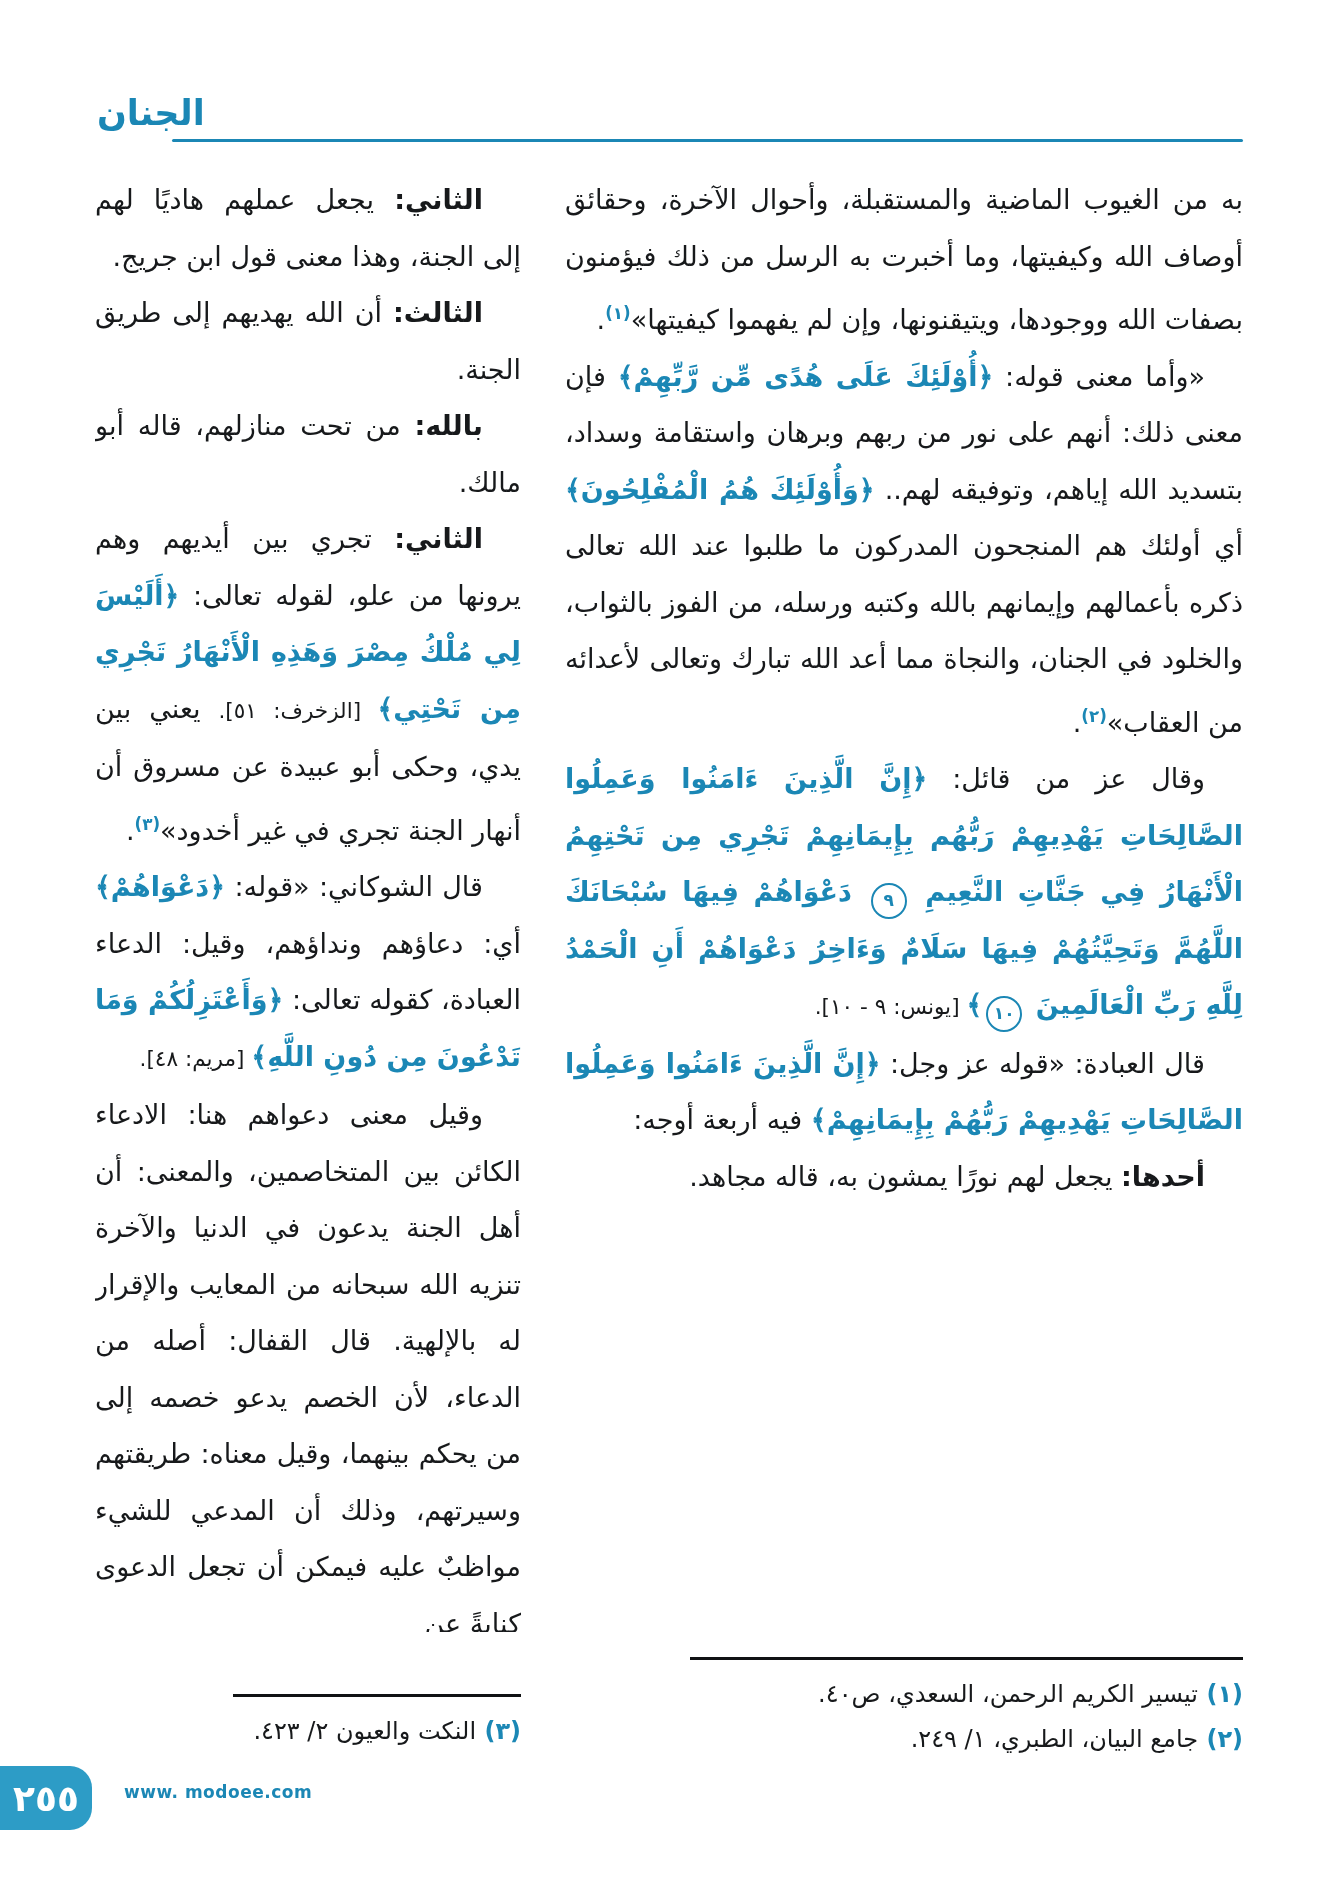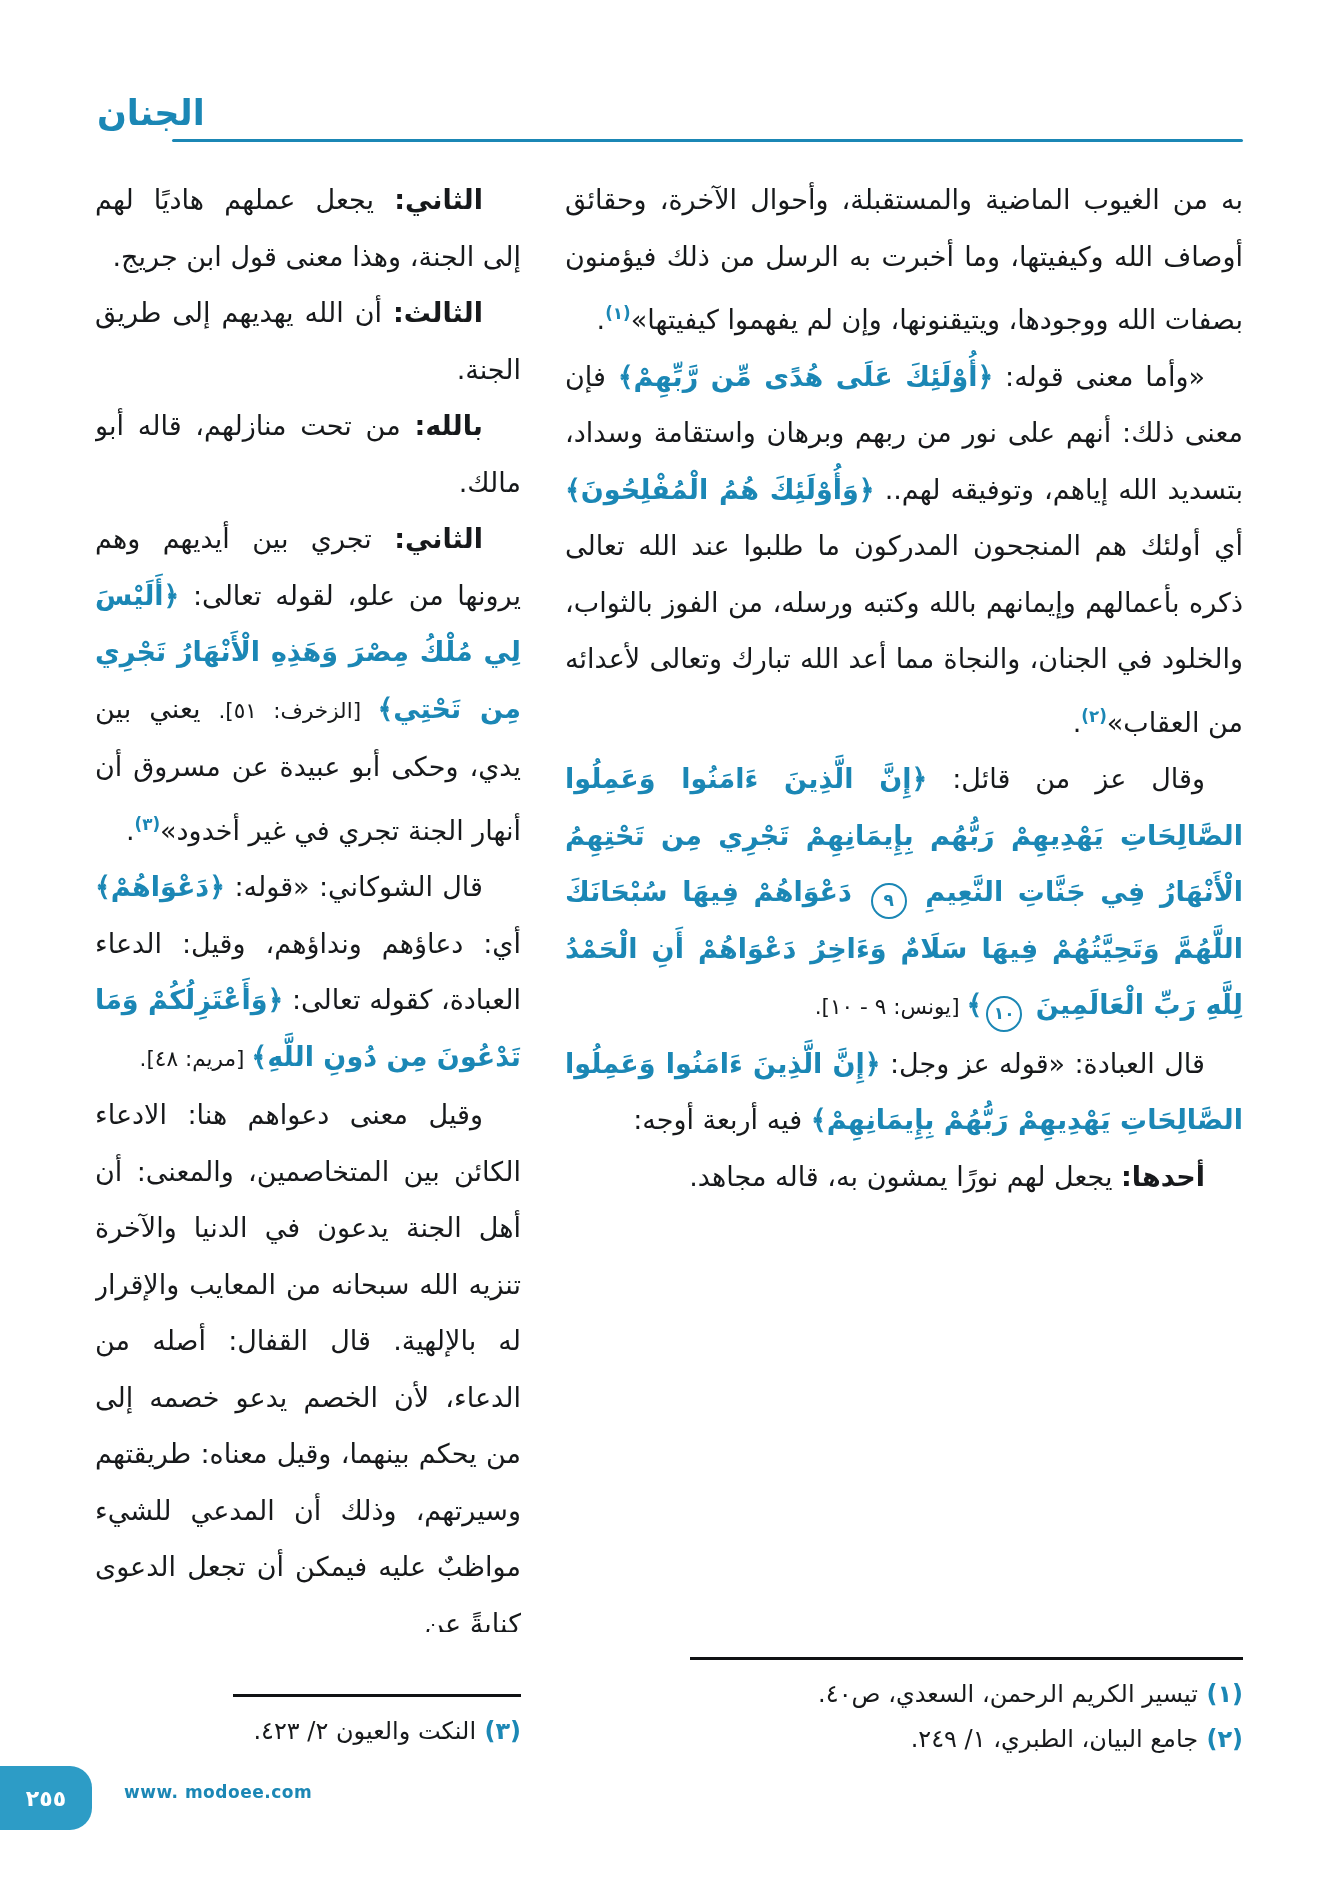--- a/index.html
+++ b/index.html
@@ -74,21 +74,21 @@
     text-indent:0;text-align:right;
   }
   .seg-fnum{color:var(--accent,#1b87b5);font-weight:bold;}
   
   .page-badge{
     position:absolute;left:0;top:1766px;
     width:92px;height:64px;
     background:var(--badge,#2d9cc6);
     border-radius:0 22px 22px 0;
     display:flex;align-items:center;justify-content:center;
-    color:#ffffff;font-size:22px;font-weight:bold;
+    color:#ffffff;font-size:36px;font-weight:bold;
   }
   .site-url{
     position:absolute;left:124px;top:1782px;
     direction:ltr;
     color:var(--accent,#1b87b5);
     font-size:17px;font-weight:bold;
     letter-spacing:0.5px;
   }
 </style>
 </head>

